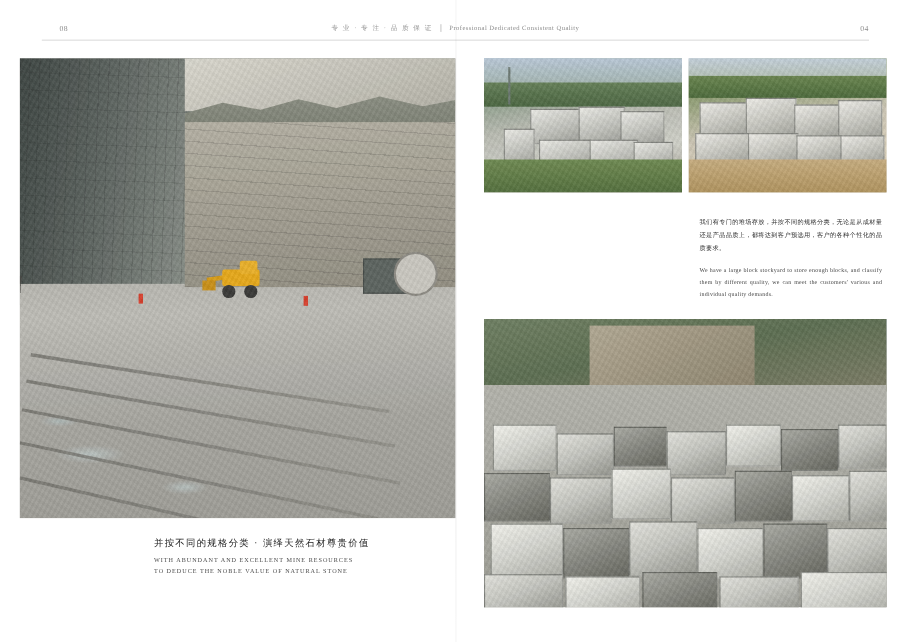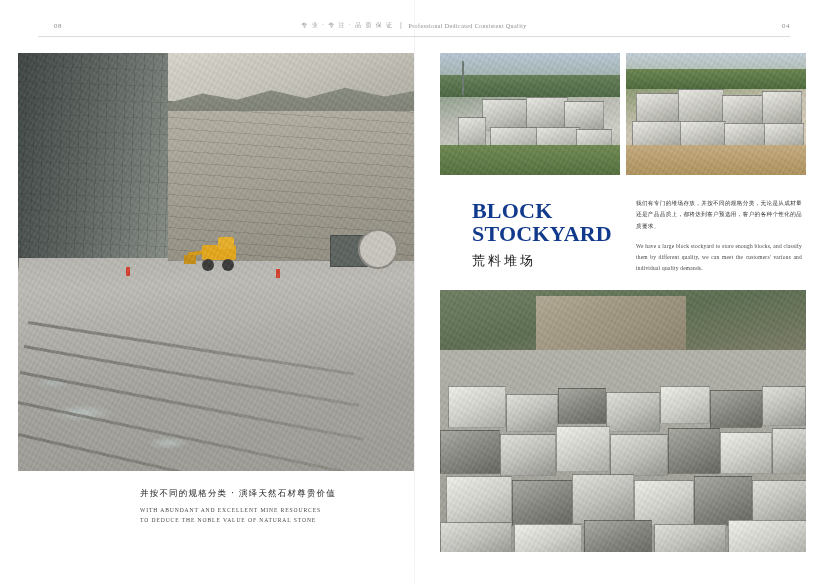--- a/index.html
+++ b/index.html
@@ -336,25 +336,20 @@
     <div class="blk" style="left:96px;top:42px;width:40px;height:28px;"></div>
     <div class="blk" style="left:136px;top:38px;width:38px;height:32px;"></div>
     <div class="blk" style="left:6px;top:68px;width:48px;height:26px;"></div>
     <div class="blk" style="left:54px;top:68px;width:44px;height:26px;"></div>
     <div class="blk" style="left:98px;top:70px;width:40px;height:24px;"></div>
     <div class="blk" style="left:138px;top:70px;width:38px;height:24px;"></div>
     <div class="dirt"></div>
     <div class="grain"></div>
   </div>
 
-  <div class="title-wrap">
-    <div class="title-en">BLOCK</div>
-    <div class="title-en">STOCKYARD</div>
-    <div class="title-cn">荒料堆场</div>
-  </div>
 
   <div class="body-wrap">
     <div class="body-cn">我们有专门的堆场存放，并按不同的规格分类，无论是从成材量还是产品品质上，都将达到客户预选用，客户的各种个性化的品质要求。</div>
     <div class="body-en">We have a large block stockyard to store enough blocks, and classify them by different quality, we can meet the customers' various and individual quality demands.</div>
   </div>
 
   <div class="photo" id="stockyard">
     <div class="hill"></div>
     <div class="cliff"></div>
     <div class="field"></div>

